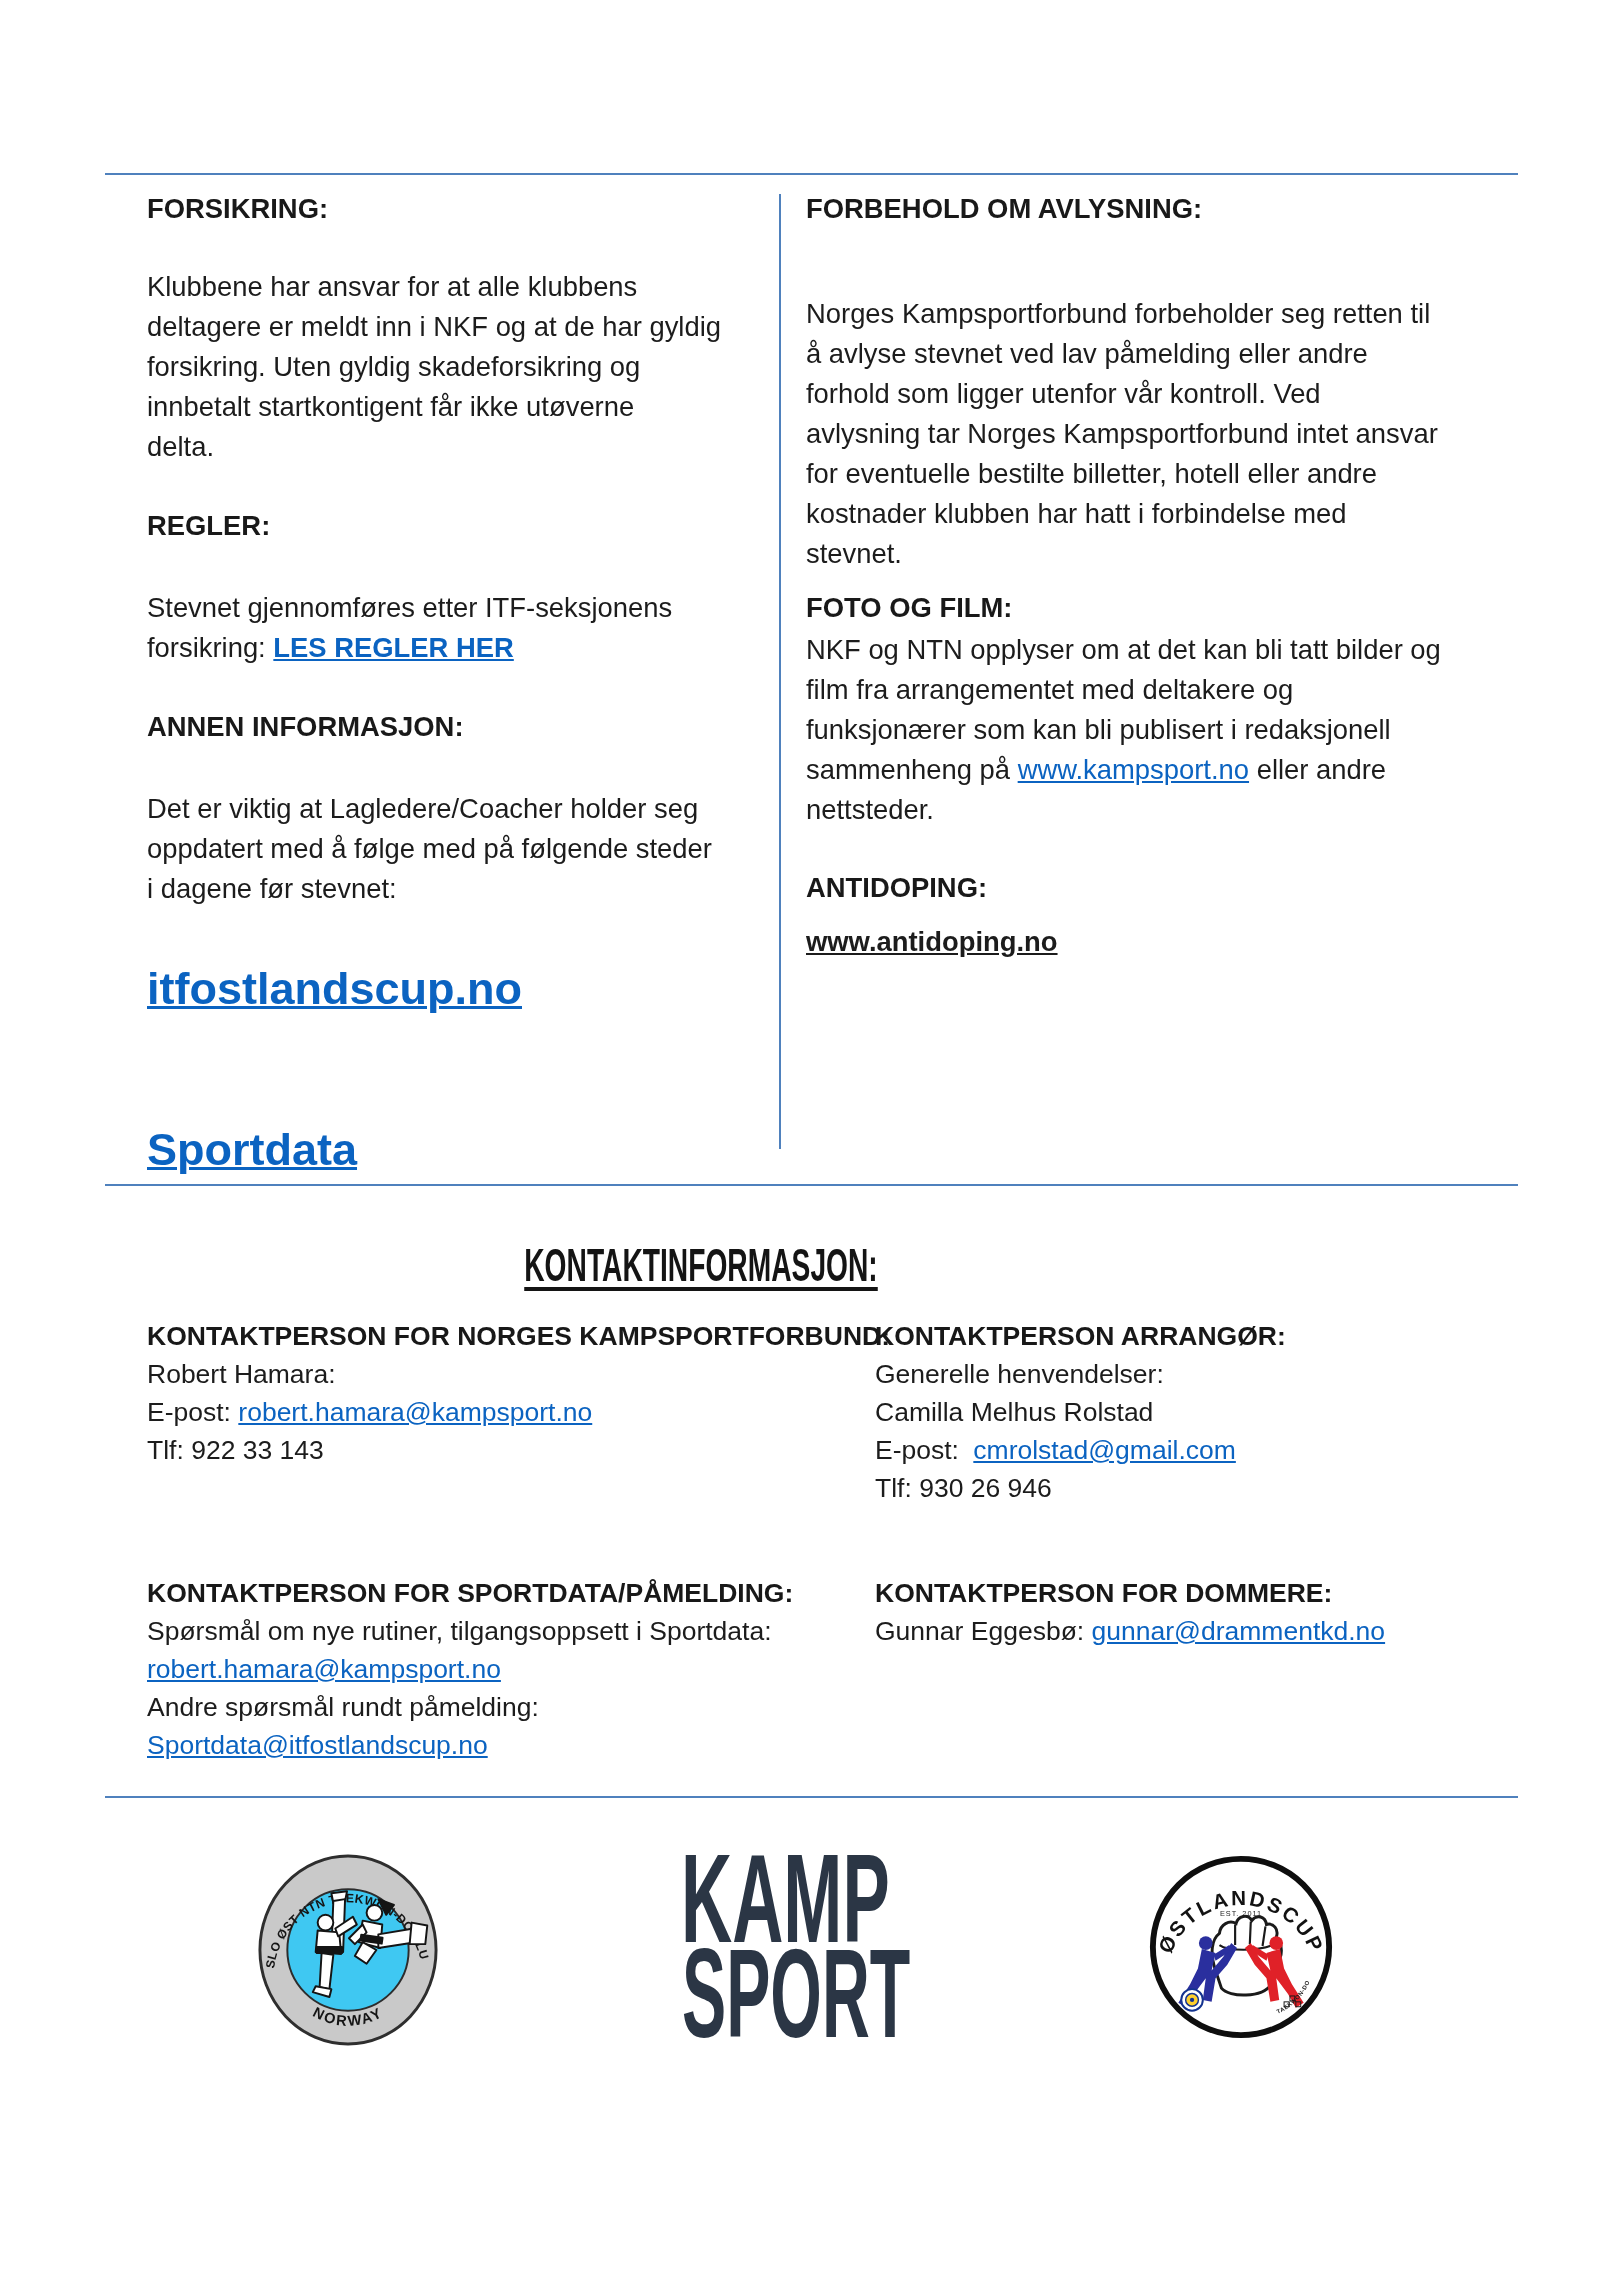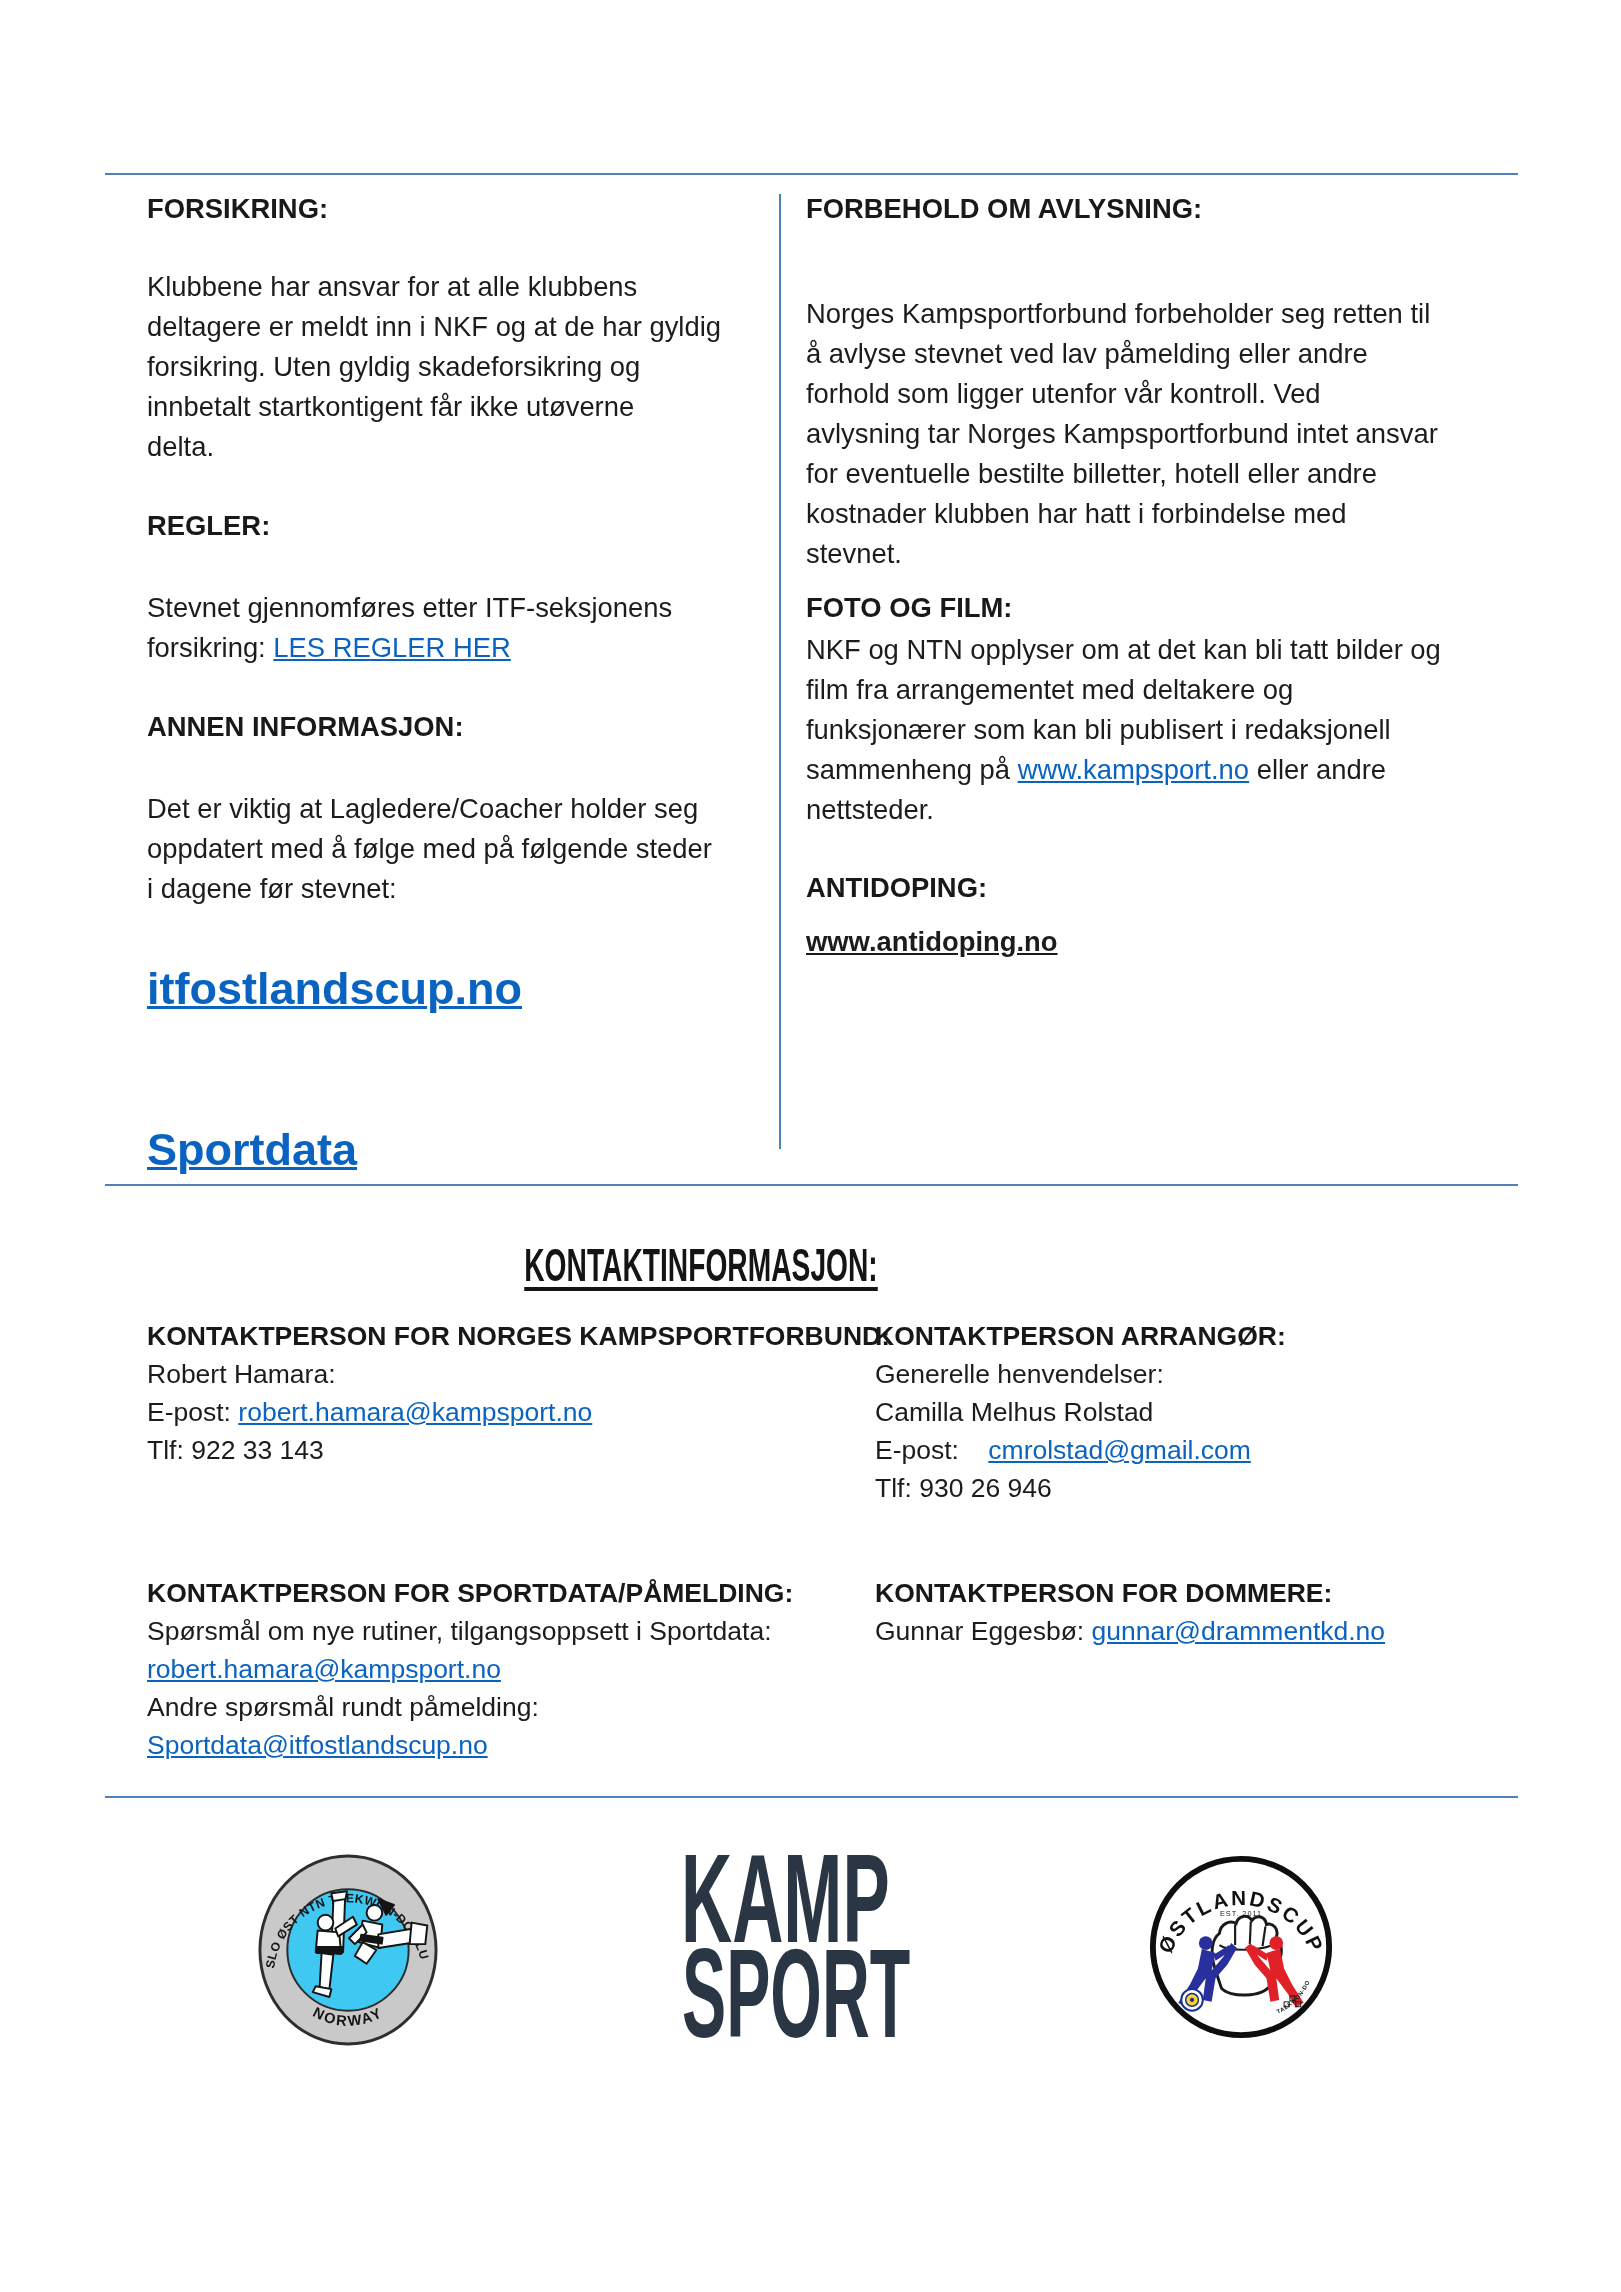--- a/index.html
+++ b/index.html
@@ -4,29 +4,29 @@
 <style>
   html,body{margin:0;padding:0;background:#ffffff;}
   .page{position:relative;width:1621px;height:2112px;background:#ffffff;overflow:hidden;
         font-family:"Liberation Sans","DejaVu Sans",sans-serif;color:#1c1c1c;}
   .abs{position:absolute;}
   .rule{background:#4f81bd;}
   .h{font-weight:bold;font-size:27.4px;line-height:35px;color:#191919;white-space:nowrap;}
   .body-text{font-size:27.4px;line-height:40px;white-space:pre-line;color:#1c1c1c;}
   .line{font-size:27.4px;line-height:40px;white-space:nowrap;color:#1c1c1c;}
   a{color:#0b63c1;text-decoration:underline;cursor:pointer;}
-  .link-bold{font-weight:normal;text-align:center;}
+  .link-bold{font-weight:bold;text-align:center;}
   .big-link{font-size:45px;font-weight:bold;line-height:1.15;text-decoration-thickness:2.9px;white-space:nowrap;}
   .contact{font-size:26.5px;line-height:38px;white-space:nowrap;color:#1c1c1c;}
   .contact .h2{font-weight:bold;color:#181818;}
   .kontakt-title{font-size:47px;font-weight:bold;color:#141414;text-decoration:underline;
                  text-decoration-thickness:3.9px;text-underline-offset:5.9px;white-space:nowrap;
                  transform:scaleX(0.60);transform-origin:center;text-align:center;
                  font-family:"Liberation Sans",sans-serif;letter-spacing:0px;}
-  .gap-sm{margin-left:22px;}
+  .gap-sm{margin-left:7px;}
   svg text{font-family:"Liberation Sans","DejaVu Sans",sans-serif;}
 </style>
 </head>
 <body>
 
 <div class="page">
 
   <div class="abs rule" style="left:105px;top:173px;width:1413px;height:2px;"></div>
   <div class="abs rule" style="left:779px;top:194px;width:2px;height:955px;"></div>
   <div class="abs rule" style="left:105px;top:1184px;width:1413px;height:2px;"></div>

